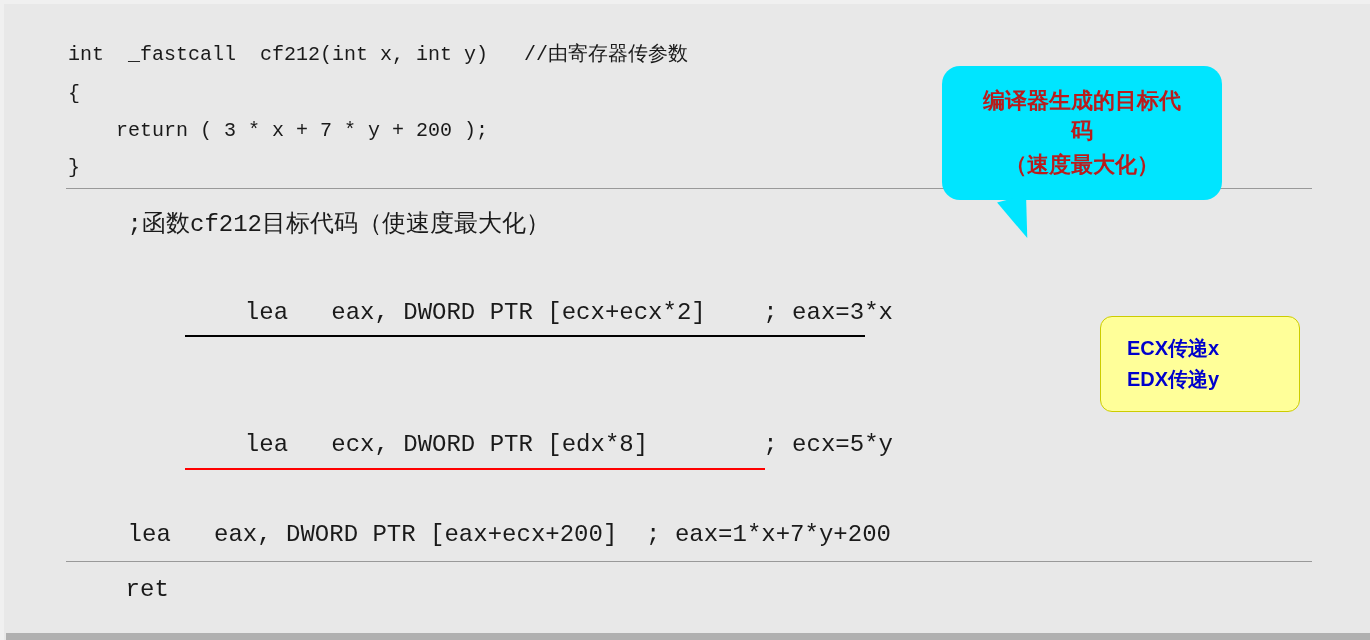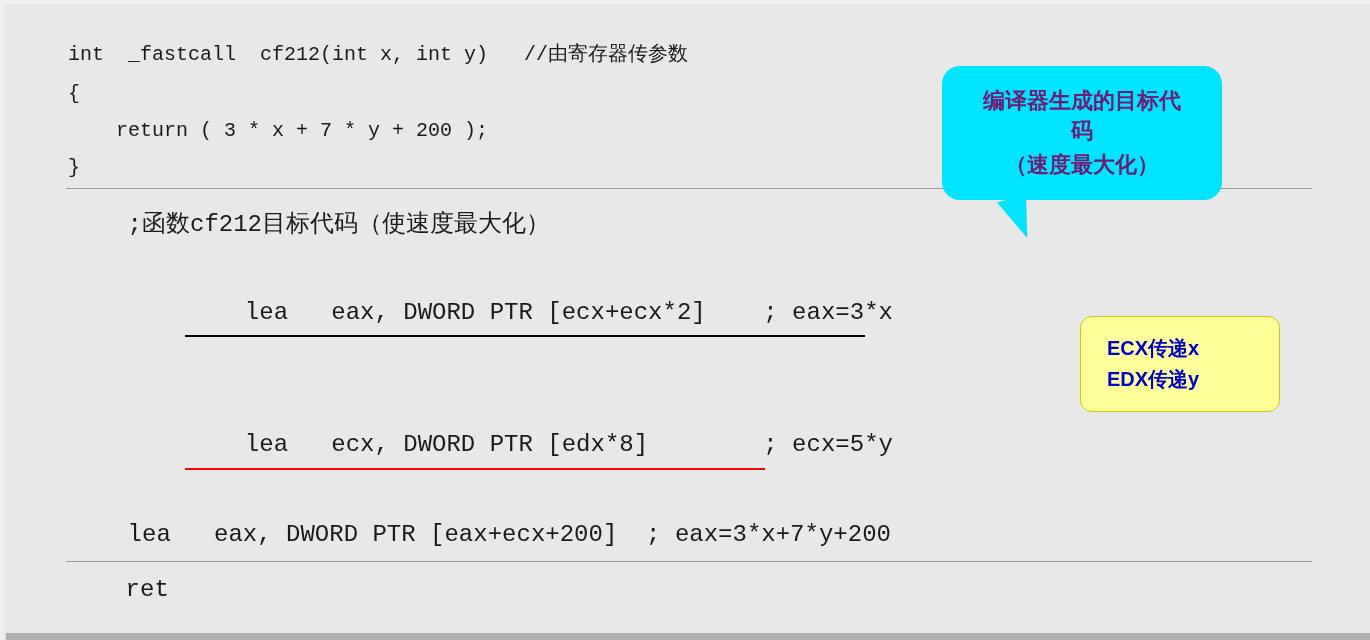--- a/index.html
+++ b/index.html
@@ -71,21 +71,21 @@
     .callout-cyan {
       position: absolute;
       top: 60px;
       right: 150px;
       background: #00e5ff;
       border: none;
       border-radius: 18px;
       padding: 18px 30px;
       font-family: Arial, sans-serif;
       font-size: 22px;
-      color: #701a75;
+      color: #b91c1c;
       font-weight: bold;
       text-align: center;
       width: 280px;
     }
 
     .callout-cyan::after {
       content: '';
       position: absolute;
       bottom: -40px;
       left: 60px;
@@ -94,21 +94,21 @@
       border-left: 20px solid transparent;
       border-right: 10px solid transparent;
       border-top: 42px solid #00e5ff;
       transform: rotate(-15deg);
     }
 
     
     .callout-yellow {
       position: absolute;
       top: 310px;
-      right: 92px;
+      right: 72px;
       background: #ffff99;
       border: 1px solid #cccc00;
       border-radius: 12px;
       padding: 16px 24px;
       font-family: Arial, sans-serif;
       font-size: 20px;
       color: #0000cc;
       font-weight: bold;
       text-align: left;
       width: 200px;
@@ -154,21 +154,21 @@
       <div class="asm-line">    ;函数cf212目标代码（使速度最大化）</div>
 
       <div class="asm-line">
         <span class="underline-black">    lea   eax, DWORD PTR [ecx+ecx*2]    ; eax=3*x</span>
       </div>
 
       <div class="asm-line">
         <span class="underline-red">    lea   ecx, DWORD PTR [edx*8]        ; ecx=5*y</span>
       </div>
 
-      <div class="asm-line">    lea   eax, DWORD PTR [eax+ecx+200]  ; eax=3*x+7*y+200</div>
+      <div class="asm-line">    lea   eax, DWORD PTR [eax+ecx+200]  ; eax=1*x+7*y+200</div>
     </div>
 
     <hr class="separator-line">
     <div class="asm-line">    ret</div>
 
     <div class="callout-cyan">
       <div>编译器生成的目标代码</div>
       <div>（速度最大化）</div>
     </div>
 

